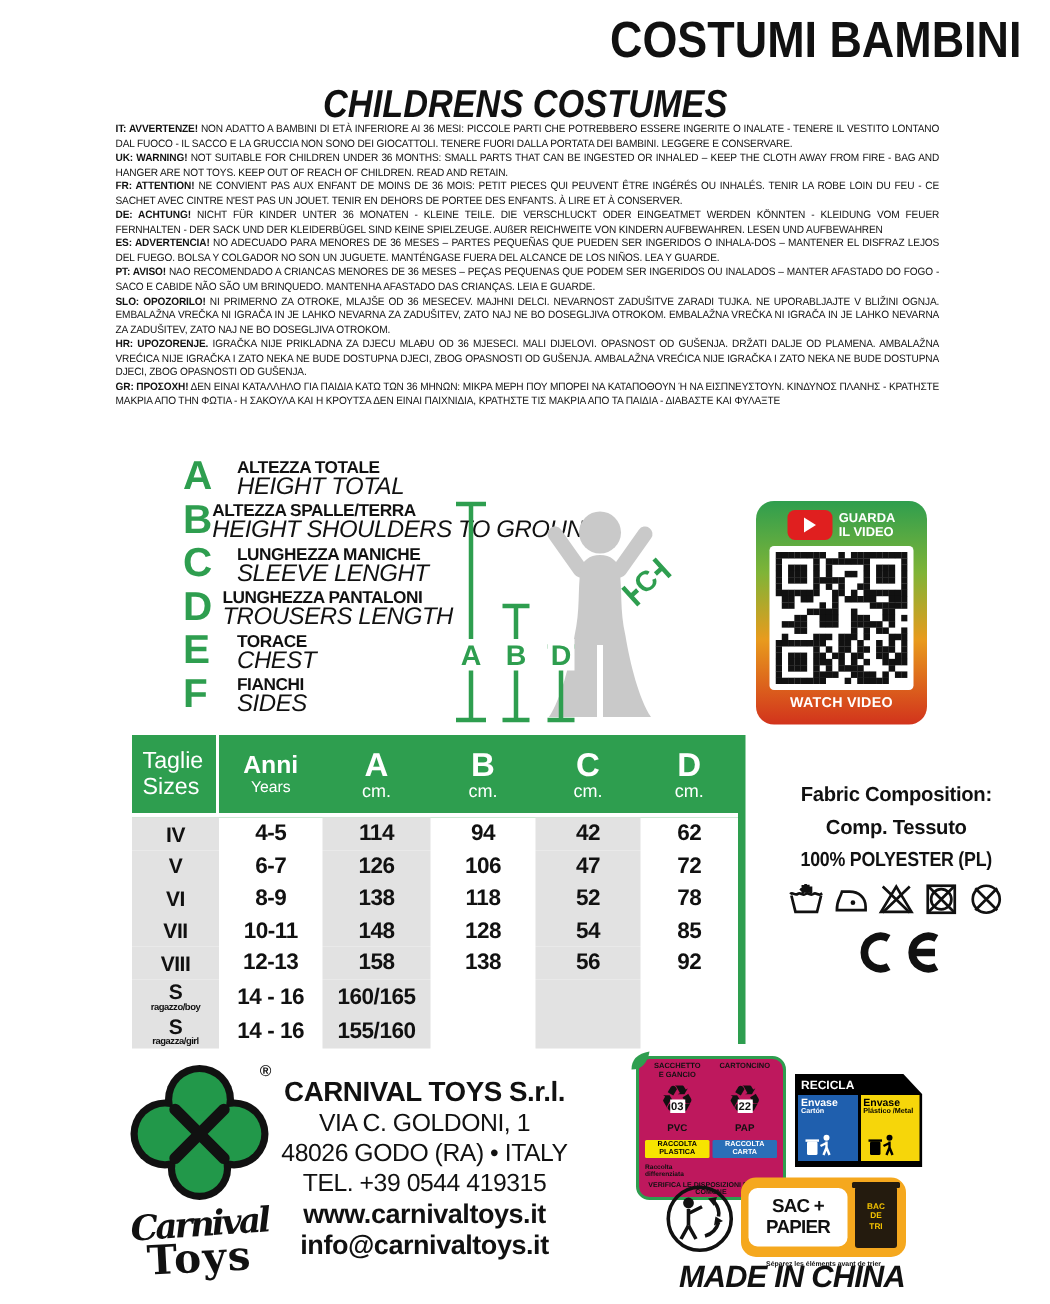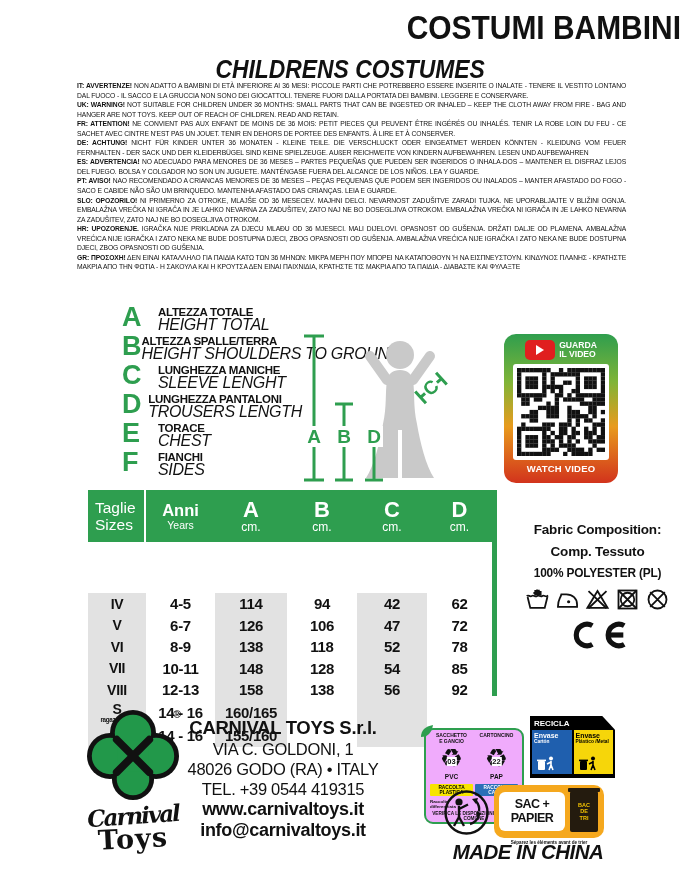--- a/index.html
+++ b/index.html
@@ -56,21 +56,21 @@
   .thead { display:grid; grid-template-columns:58px 69px 72px 70px 70px 65px; height:55px;
            background:var(--green); color:#fff; border-bottom:3px solid #fff; width:404px; }
   .th { display:flex; flex-direction:column; align-items:center; justify-content:center; line-height:1; }
   .th-size { align-items:flex-start; padding-left:7px; border-right:2px solid #fff; }
   .th-size .l1, .th-size .l2 { font-size:15.5px; font-weight:500; line-height:17px; }
   .th-anni .l1 { font-size:16.5px; font-weight:800; }
   .th-anni .l2 { font-size:10.5px; font-weight:400; margin-top:1px; }
   .th-cm .l1 { font-size:22px; font-weight:800; }
   .th-cm .l2 { font-size:12px; font-weight:400; margin-top:0px; }
   .tbody { display:grid; grid-template-columns:58px 69px 72px 70px 70px 65px;
-           grid-template-rows:repeat(5,21.5px) 23px 23px; width:372px;margin-top:48px; }
+           grid-template-rows:repeat(5,21.5px) 23px 23px; width:372px; }
   .td { display:flex; flex-direction:column; align-items:center; justify-content:center;
         font-size:15px; font-weight:600; letter-spacing:-0.3px; }
   .td.g { background:var(--graycol); }
   .td.sz { font-size:14px; font-weight:800; }
   .szsub { font-size:6.3px; font-weight:800; line-height:6.5px; margin-top:0px; }
   .szsub:empty { display:none; }
 
   
   .fabric { position:absolute; left:505px; top:519px; width:185px; text-align:center; }
   .fab-l { font-size:13.5px; font-weight:800; line-height:21.5px; letter-spacing:-0.2px; }
@@ -85,21 +85,21 @@
   .logo-script { font-family:"DejaVu Serif", serif; font-style:italic; font-weight:800;
                  font-size:23px; line-height:20px; letter-spacing:-2px; transform:rotate(-4deg); margin-top:2px; }
   .logo-toys { font-family:"DejaVu Serif", serif; font-weight:800; font-size:27px; line-height:24px;
                letter-spacing:1px; transform:rotate(-3deg); margin-top:1px; }
   .company { position:absolute; left:180px; top:716px; width:206px; text-align:center; }
   .co-name { font-size:18.5px; font-weight:700; line-height:23px; letter-spacing:-0.3px; }
   .co-line { font-size:16.5px; font-weight:500; line-height:20px; letter-spacing:-0.3px; }
   .co-bold { font-size:18px; font-weight:900; line-height:21px; letter-spacing:-0.3px; }
 
   
-  .itp { position:absolute; left:424px; top:728px; width:100px; height:96px; background:#f0abfc;
+  .itp { position:absolute; left:424px; top:704px; width:100px; height:96px; background:#be185d;
          border:2px solid var(--green); border-radius:9px; }
   .leaf { position:absolute; left:-7px; top:-7px; }
   .itp-grid { display:grid; grid-template-columns:1fr 1fr; column-gap:2px; padding:3px 4px 0; }
   .itp-col { text-align:center; }
   .itp-label { font-size:5px; font-weight:800; line-height:5.6px; height:11px; }
   .glyphwrap { position:relative; height:29px; }
   .glyph { font-family:"DejaVu Sans", sans-serif; font-size:26px; line-height:29px; }
   .gnum { position:absolute; left:50%; top:13px; transform:translateX(-50%);
           background:#fff; font-size:7.5px; font-weight:800; padding:0 1px; }
   .itp-mat { font-size:6.5px; font-weight:800; line-height:7px; }

